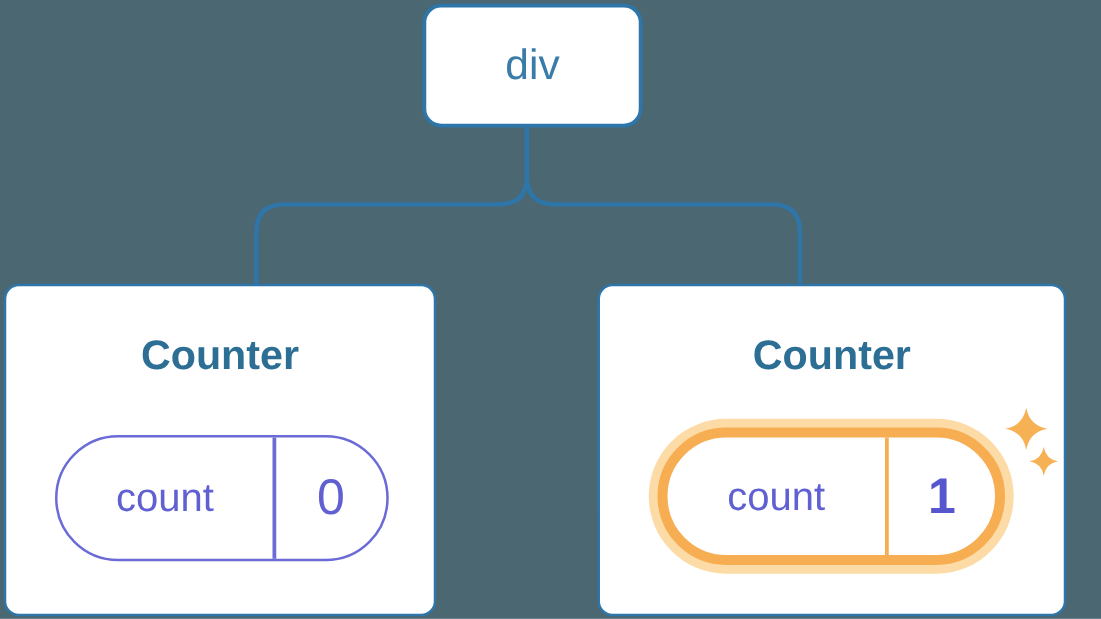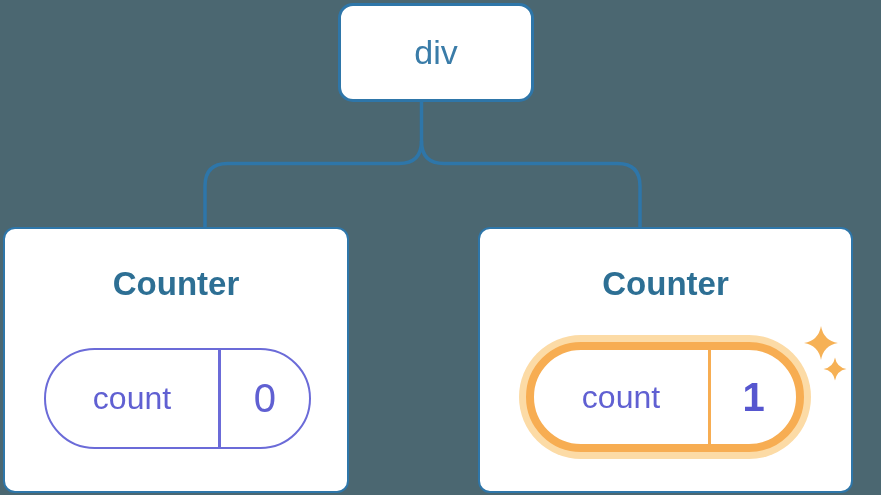--- a/index.html
+++ b/index.html
@@ -12,21 +12,21 @@
     font-family: "Liberation Sans", sans-serif;
   }
   .connectors {
     position: absolute;
     left: 0; top: 0;
     pointer-events: none;
   }
   .node-root {
     position: absolute;
     left: 338px; top: 3px;
-    width: 196px; height: 99px;
+    width: 176px; height: 99px;
     box-sizing: border-box;
     background: #ffffff;
     border: 3.5px solid #2e76a9;
     border-radius: 15px;
     display: flex; align-items: center; justify-content: center;
     font-size: 34px;
     font-weight: 500;
     color: #3a7ca8;
   }
   .card {

